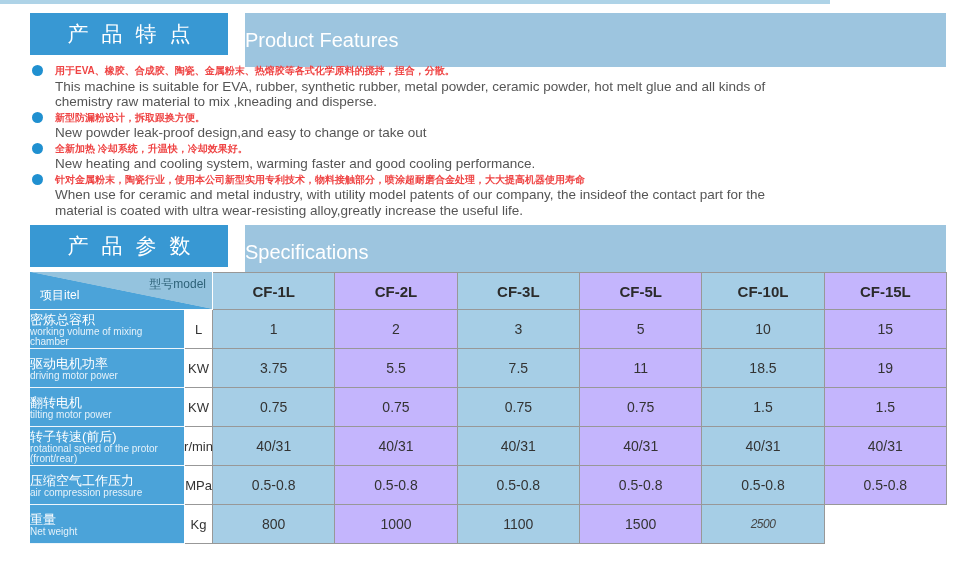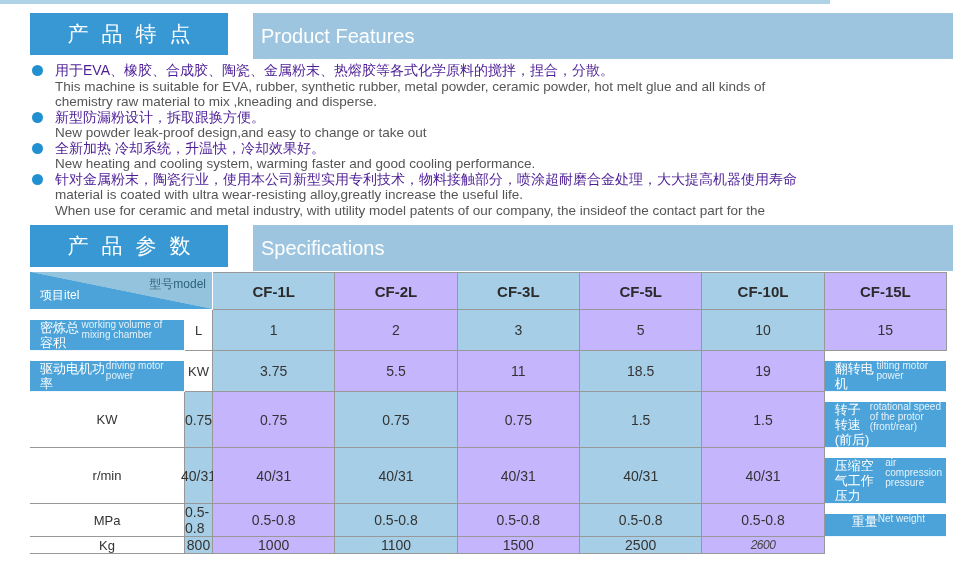--- a/index.html
+++ b/index.html
@@ -6,47 +6,47 @@
   body { font-family:"Liberation Sans","DejaVu Sans",sans-serif; }
   #canvas { position:relative; width:953px; height:573px; background:#fff; overflow:hidden; }
 
   
   .top-strip { position:absolute; left:0; top:0; width:830px; height:4px; background:#aed3e7; }
 
   
   .hdr-cn { position:absolute; left:30px; width:198px; height:42px; background:#3898d3;
             color:#fff; font-size:21px; letter-spacing:13px; padding-left:13px;
             display:flex; align-items:center; justify-content:center; box-sizing:border-box; }
-  .hdr-en { position:absolute; left:253px; width:701px; height:46px; background:#9dc5df;
-            color:#fff; font-size:20px; display:flex; align-items:center; padding-left:8px; box-sizing:border-box; }
+  .hdr-en { position:absolute; left:245px; width:701px; height:54px; background:#9dc5df;
+            color:#fff; font-size:20px; display:flex; align-items:center; padding-left:0; box-sizing:border-box; }
   .hdr1 { top:13px;text-align:center; } .hdr2 { top:225px; }
 
   
   .features { position:absolute; left:32px; top:63px; width:905px; }
   .cn-line { display:flex; align-items:center; line-height:15.5px; }
   .bullet { width:11px; height:11px; border-radius:50%; background:#2090d0; margin-right:12px; flex:none; }
-  .cn-text { font-weight:normal; color:#4c1d95; font-size:14px; }
+  .cn-text { font-weight:bold; color:#ef4444; font-size:10px; }
   .en-line { padding-left:23px; color:#555; font-size:13.5px; line-height:15.5px; }
 
   
   .spec-table { position:absolute; left:30px; top:272px; width:917px; height:272px;
                 display:grid; grid-template-columns:155px 28px repeat(6,1fr);
                 grid-template-rows:38px repeat(6,1fr); }
   .cell { box-sizing:border-box; border-right:1px solid #989898; border-bottom:1px solid #989898;
           display:flex; align-items:center; justify-content:center; color:#333; font-size:14px; }
   .col-blue { background:#a6cee6; }
   .col-white { background:#c4b5fd; }
   .model-cell { font-weight:bold; font-size:15px; border-top:1px solid #989898; color:#2b2b2b; }
   .diag { grid-column:1 / span 2; position:relative;
           background:linear-gradient(to top right, #4ba3d9 49.6%, #94c3de 50.4%);
           border-right:1px solid #fff; border-bottom:1px solid #fff; }
   .diag .corner-top { position:absolute; top:4px; right:6px; color:#2e6278; font-size:12px; }
   .diag .corner-bottom { position:absolute; bottom:5px; left:10px; color:#fff; font-size:12px; }
   .item-cell { background:#4ba3d9; border-right:1px solid #fff; border-bottom:1px solid rgba(255,255,255,.9);
-               flex-direction:row; align-items:flex-start; justify-content:center; padding-left:10px; padding-right:4px;margin-top:10px; }
+               flex-direction:column; align-items:flex-start; justify-content:center; padding-right:4px; }
   .item-cn { color:#fff; font-size:13px; line-height:15px; }
   .item-en { color:rgba(255,255,255,.85); font-size:10px; line-height:10px; }
   .unit-cell { background:#fff; font-size:13px; white-space:nowrap; overflow:visible; }
   .value-cell { font-size:14px; }
   .spec-table > .value-cell:last-child { font-style:italic; font-size:12px; color:#444; letter-spacing:-0.5px; }
 </style>
 </head>
 <body>
 
 <div id="canvas">
@@ -77,22 +77,22 @@
           <span class="bullet"></span>
           <span class="cn-text">全新加热 冷却系统，升温快，冷却效果好。</span>
         </div>
         <div class="en-line">New heating and cooling system, warming faster and good cooling performance.</div>
       </div>
       <div>
         <div class="cn-line">
           <span class="bullet"></span>
           <span class="cn-text">针对金属粉末，陶瓷行业，使用本公司新型实用专利技术，物料接触部分，喷涂超耐磨合金处理，大大提高机器使用寿命</span>
         </div>
+        <div class="en-line">When use for ceramic and metal industry, with utility model patents of our company, the insideof the contact part for the</div>
         <div class="en-line">material is coated with ultra wear-resisting alloy,greatly increase the useful life.</div>
-        <div class="en-line">When use for ceramic and metal industry, with utility model patents of our company, the insideof the contact part for the</div>
       </div>
     </div>
 
   <div class="hdr-cn hdr2">产品参数</div>
   <div class="hdr-en hdr2">Specifications</div>
 
   <div class="spec-table">
     <div class="cell diag">
       <span class="corner-top">型号model</span>
       <span class="corner-bottom">项目itel</span>
@@ -114,20 +114,21 @@
       <div class="cell value-cell col-white">5</div>
       <div class="cell value-cell col-blue">10</div>
       <div class="cell value-cell col-white">15</div>
       <div class="cell item-cell">
         <div class="item-cn">驱动电机功率</div>
         <div class="item-en">driving motor power</div>
       </div>
       <div class="cell unit-cell">KW</div>
       <div class="cell value-cell col-blue">3.75</div>
       <div class="cell value-cell col-white">5.5</div>
+      <div class="cell value-cell col-blue">7.5</div>
       <div class="cell value-cell col-white">11</div>
       <div class="cell value-cell col-blue">18.5</div>
       <div class="cell value-cell col-white">19</div>
       <div class="cell item-cell">
         <div class="item-cn">翻转电机</div>
         <div class="item-en">tilting motor power</div>
       </div>
       <div class="cell unit-cell">KW</div>
       <div class="cell value-cell col-blue">0.75</div>
       <div class="cell value-cell col-white">0.75</div>
@@ -160,16 +161,15 @@
       <div class="cell item-cell">
         <div class="item-cn">重量</div>
         <div class="item-en">Net weight</div>
       </div>
       <div class="cell unit-cell">Kg</div>
       <div class="cell value-cell col-blue">800</div>
       <div class="cell value-cell col-white">1000</div>
       <div class="cell value-cell col-blue">1100</div>
       <div class="cell value-cell col-white">1500</div>
       <div class="cell value-cell col-blue">2500</div>
-      <div class="cell value-cell col-white">2600</div>
     </div>
 
 </div>
 
 </body></html>

